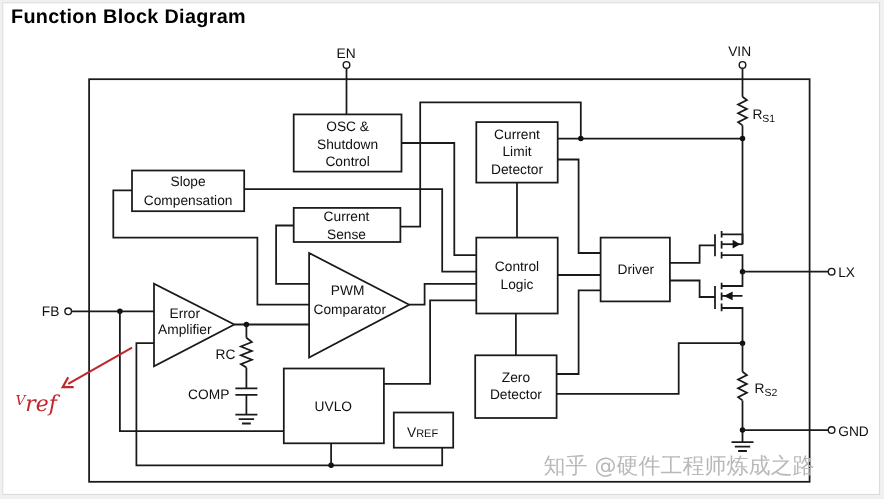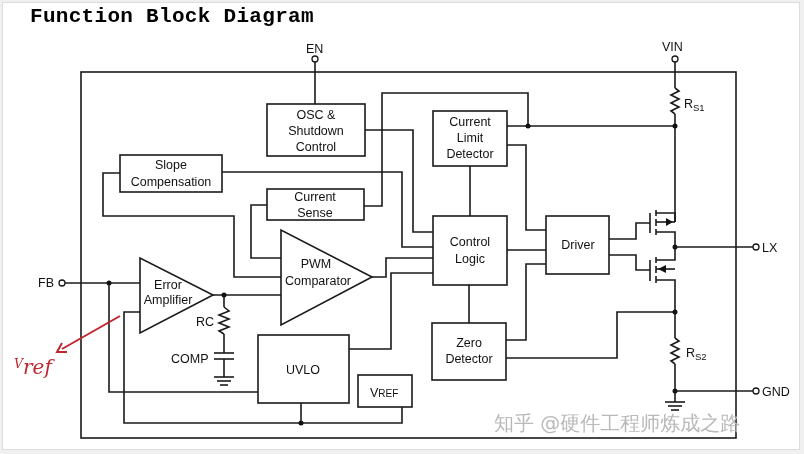--- a/index.html
+++ b/index.html
@@ -1,18 +1,18 @@
 <!DOCTYPE html>
 <html><head>
 <meta charset="utf-8">
 <style>
   html, body { margin:0; padding:0; background:#f0f0f0; }
   body { width:804px; height:454px; overflow:hidden; position:relative; font-family:"Liberation Sans", sans-serif; }
   .frame { position:absolute; left:2px; top:2px; width:796px; height:446px; background:#ffffff; border:1px solid #dcdcdc; }
-  .title { position:absolute; left:10px; top:5px; font-size:21px; font-weight:bold; color:#000; letter-spacing:0.3px; font-family:Liberation Mono, monospace;margin-left:20px; }
+  .title { position:absolute; left:10px; top:5px; font-size:18px; font-weight:bold; color:#000; letter-spacing:0.3px; font-family:Liberation Sans, sans-serif; }
   svg { position:absolute; left:0; top:0; }
   svg text { font-family:"Liberation Sans", sans-serif; font-size:12.5px; fill:#111; }
   .w { stroke:#1a1a1a; stroke-width:1.6; fill:none; }
   .blk { stroke:#1a1a1a; stroke-width:1.6; fill:#fff; }
   .dot { fill:#111; }
   .pin { fill:#fff; stroke:#1a1a1a; stroke-width:1.3; }
   .red { stroke:#c0262d; stroke-width:2; fill:none; }
   .vref-label { font-family:"DejaVu Serif", serif; font-style:italic; fill:#c0262d; }
   .wm { fill:#b9b9b9; font-size:20px; font-family:"DejaVu Sans", sans-serif; }
 </style>

